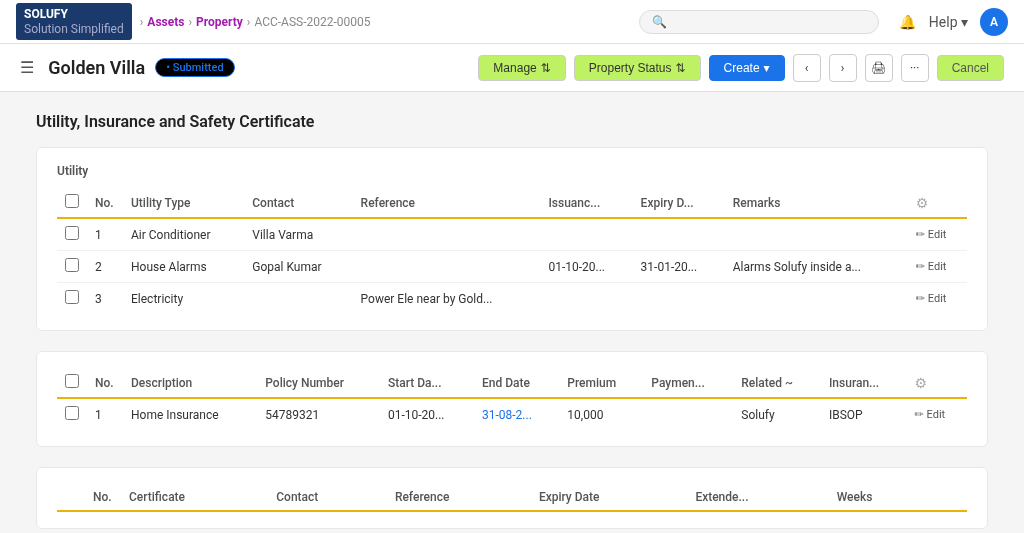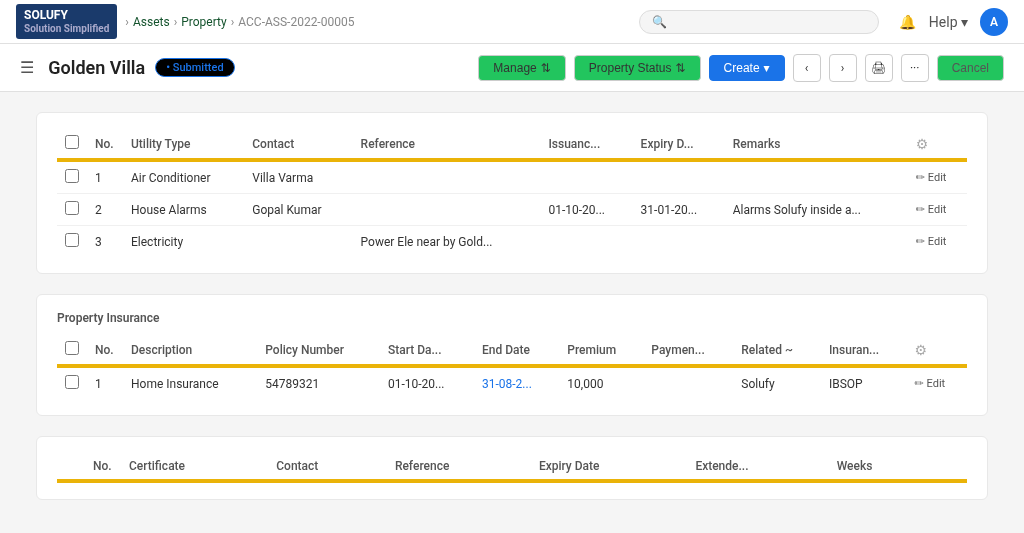--- a/index.html
+++ b/index.html
@@ -19,30 +19,30 @@
       background: #1a3a6b;
       color: #fff;
       font-weight: 700;
       font-size: 12px;
       padding: 4px 8px;
       border-radius: 3px;
       display: flex;
       flex-direction: column;
       line-height: 1.2;
     }
-    .logo-sub { font-size: 10px; font-weight: 700; color: #aac; }
+    .logo-sub { font-size: 12px; font-weight: 400; color: #aac; }
     .breadcrumb {
       display: flex;
       align-items: center;
       gap: 4px;
       color: #555;
       font-size: 12px;
     }
     .breadcrumb span { color: #888; }
-    .breadcrumb a { color: #14532d; text-decoration: none; }
+    .breadcrumb a { color: #a21caf; text-decoration: none; font-weight: bold; }
     .nav-search {
       margin-left: auto;
       display: flex;
       align-items: center;
       background: #f5f5f5;
       border: 1px solid #ddd;
       border-radius: 20px;
       padding: 4px 12px;
       gap: 6px;
       width: 240px;
@@ -86,21 +86,21 @@
       font-size: 11px;
       font-weight: 500;
     }
     .sub-header-actions { margin-left: auto; display: flex; align-items: center; gap: 8px; }
     .btn {
       padding: 5px 14px;
       border-radius: 4px;
       border: 1px solid #ccc;
       cursor: pointer;
       font-size: 12px;
-      background: #22c55e;
+      background: #bef264;
       color: #333;
       display: flex; align-items: center; gap: 4px;
     }
     .btn-blue {
       background: #1a73e8;
       color: #fff;
       border-color: #1a73e8;
       text-align: center;
     }
     .btn-cancel { color: #555; }
@@ -132,21 +132,21 @@
     .section-label { font-size: 12px; font-weight: 600; color: #555; margin-bottom: 10px; }
 
     table { width: 100%; border-collapse: collapse; }
     thead tr { border-bottom: 1px solid #e0e0e0; }
     th {
       text-align: left;
       padding: 6px 8px;
       font-size: 12px;
       font-weight: 500;
       color: #555;
-      border-bottom: 4px solid #eab308;
+      border-bottom: 2px solid #eab308;
     }
     td {
       padding: 7px 8px;
       font-size: 12px;
       color: #333;
       border-bottom: 1px solid #f0f0f0;
     }
     tr:last-child td { border-bottom: none; }
     .checkbox-col { width: 28px; }
     .no-col { width: 36px; }
@@ -212,22 +212,24 @@
     <div class="nav-arrow">›</div>
     <div class="nav-arrow">🖨</div>
     <div class="nav-arrow">···</div>
     <button class="btn btn-cancel">
       <span>Cancel</span>
     </button>
   </div>
 </div>
 
 <div class="main-content">
+  <div class="section-title">Utility, Insurance and Safety Certificate</div>
 
   <div class="table-section">
+    <div class="section-label">Utility</div>
     <table>
       <thead>
         <tr>
           <th class="checkbox-col"><input type="checkbox" style=""></th>
           <th class="no-col">No.</th>
           <th>Utility Type</th>
           <th>Contact</th>
           <th>Reference</th>
           <th>Issuanc...</th>
           <th>Expiry D...</th>
@@ -273,21 +275,20 @@
           <td></td>
           <td>
               <span class="edit-btn">✏ Edit</span>
             </td>
         </tr>
       </tbody>
     </table>
   </div>
 
   <div class="table-section">
-    <div class="section-label">Property Insurance</div>
     <table>
       <thead>
         <tr>
           <th class="checkbox-col"><input type="checkbox" style=""></th>
           <th class="no-col">No.</th>
           <th>Description</th>
           <th>Policy Number</th>
           <th>Start Da...</th>
           <th>End Date</th>
           <th>Premium</th>

